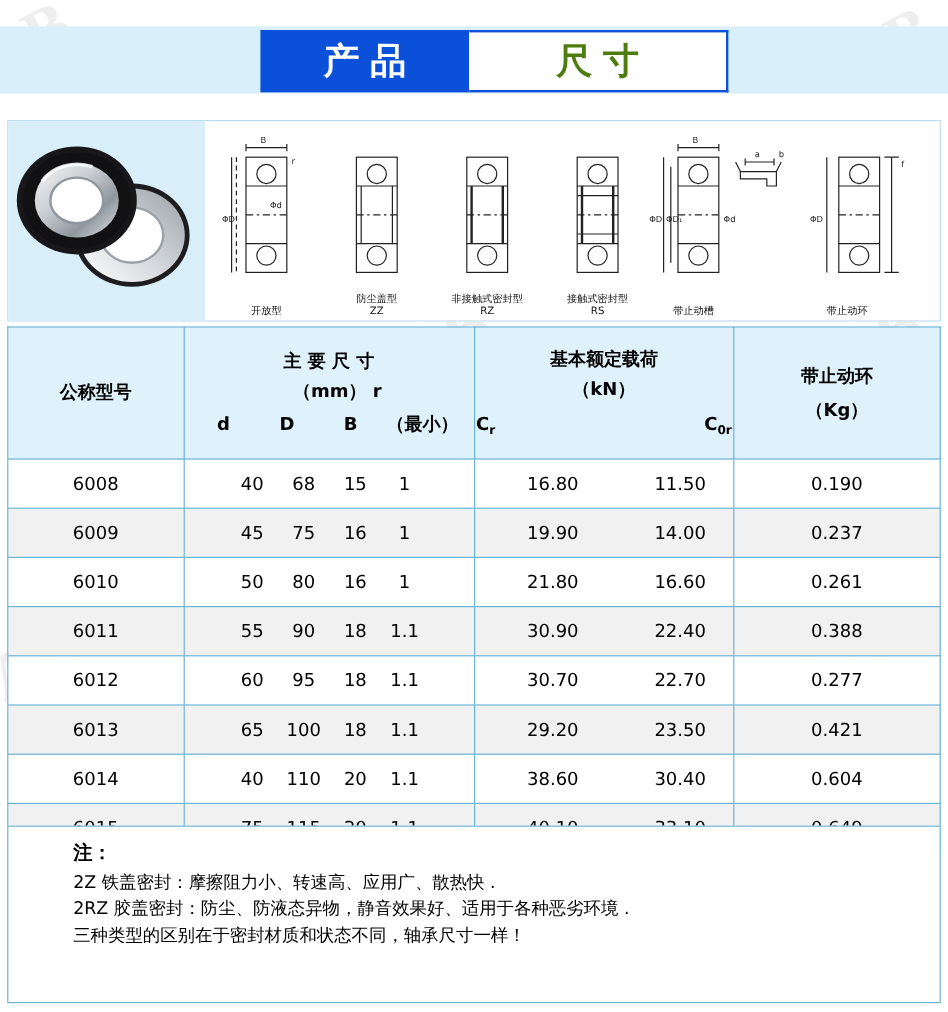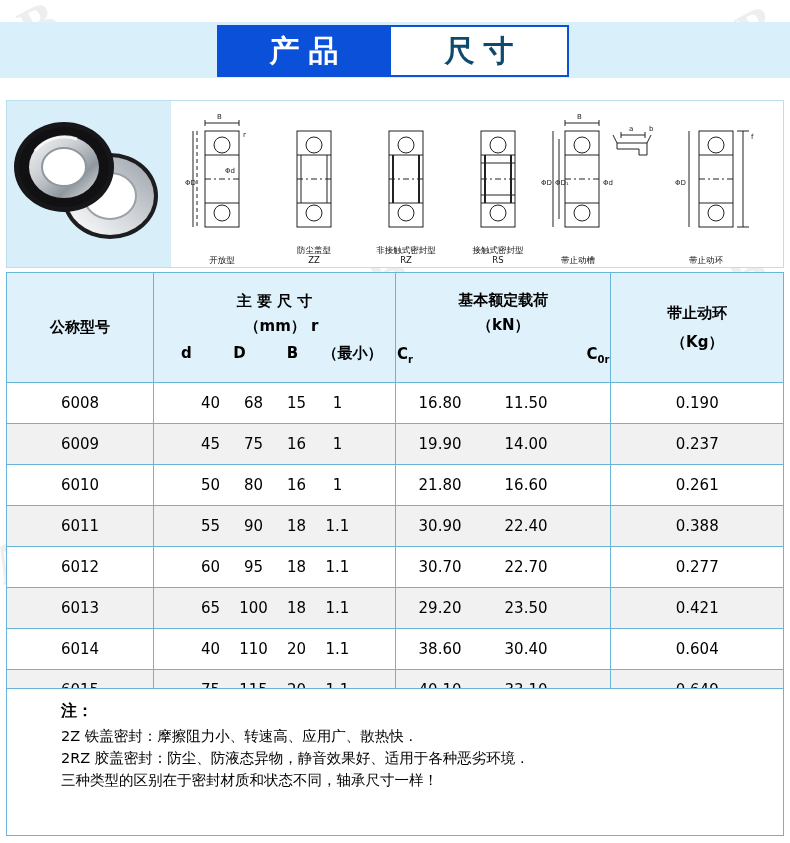--- a/index.html
+++ b/index.html
@@ -45,42 +45,42 @@
   .banner-bar {
     position: absolute;
     left: 0; top: 22px;
     width: 790px;
     height: 56px;
     background: #d9f0fb;
   }
   .banner-center {
     position: absolute;
     left: 217px; top: 25px;
-    width: 352px; height: 52px;
+    width: 390px; height: 52px;
     display: flex;
     align-items: stretch;
   }
   .banner-blue {
     background: #0a50d8;
     color: #ffffff;
     flex: 0 0 174px;
     display: flex;
     align-items: center;
     justify-content: center;
     font-size: 30px;
     font-weight: bold;
     letter-spacing: 9px;
     text-indent: 9px;
     font-family: "DejaVu Sans", sans-serif;
   }
   .banner-white {
     background: #ffffff;
     border: 2px solid #0a50d8;
     border-left: none;
-    color: #0c4a6e;
+    color: #4d7c0f;
     flex: 1 1 auto;
     display: flex;
     align-items: center;
     justify-content: center;
     font-size: 30px;
     font-weight: bold;
     letter-spacing: 9px;
     text-indent: 9px;
     font-family: "DejaVu Sans", sans-serif;
   }
@@ -165,21 +165,21 @@
   .dims-row {
     display: flex;
     justify-content: center;
     font-size: 15px;
   }
   .dims-row span { display:inline-block; text-align: center; }
   .dv-d { width: 40px; }
   .dv-D { width: 46px; }
   .dv-B { width: 40px; }
   .dv-r { width: 42px; }
-  .load-row { display:flex; justify-content:flex-start; font-size:15px; }
+  .load-row { display:flex; justify-content:space-between; font-size:15px;padding-left:21px; }
   .load-row span { display:inline-block; text-align:center; }
   .lv-cr { width: 86px; }
   .lv-c0r{ width: 86px; }
 
   
   .notes {
     position: absolute;
     left: 6px;
     top: 688px;
     width: 778px;

